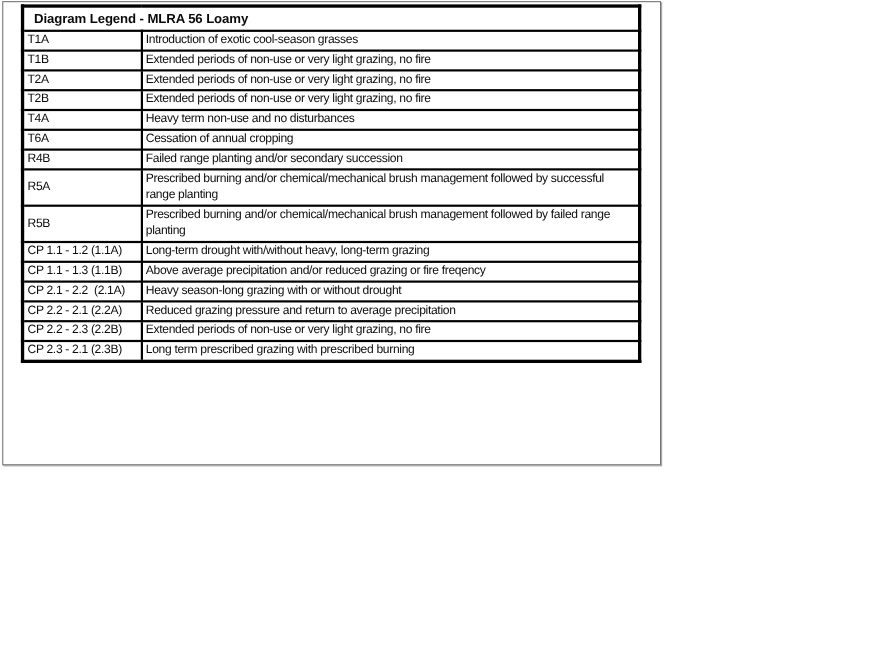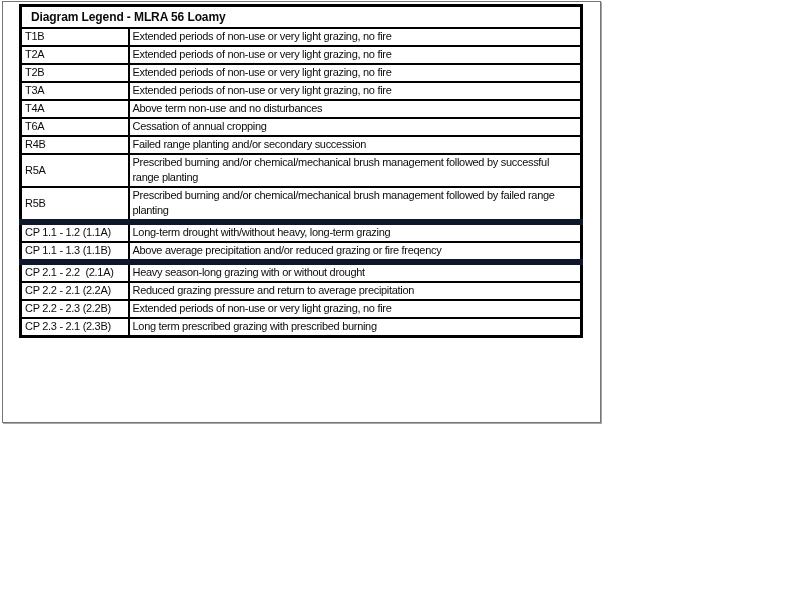--- a/index.html
+++ b/index.html
@@ -53,57 +53,57 @@
     line-height: 15px;
     letter-spacing: -0.3px;
     color: #0c0c0c;
     padding: 0 4px 1px 3px;
     vertical-align: middle;
     overflow: hidden;
   }
   .legend tr { height: 16px; }
   .legend tr.header-row { height: 18px; }
   .legend td.code-cell { white-space: pre; }
-  .legend tr.group-start td { border-top: 6px solid #0f172a; margin-left: 43px; }
+  .legend tr.group-start td { border-top: 1px solid #0f172a; margin-left: 43px; }
 </style>
 </head>
 <body>
 
 <div id="page">
   <div class="frame">
     <table class="legend">
       <colgroup>
         <col class="code-col">
         <col class="desc-col">
       </colgroup>
       <thead>
         <tr class="header-row">
           <th class="title-cell" colspan="2">Diagram Legend - MLRA 56 Loamy</th>
         </tr>
       </thead>
       <tbody>
           <tr>
+    <td class="code-cell">T1A</td>
+    <td class="desc-cell">Introduction of exotic cool-season grasses</td>
+  </tr>
+          <tr>
     <td class="code-cell">T1B</td>
     <td class="desc-cell">Extended periods of non-use or very light grazing, no fire</td>
   </tr>
           <tr>
     <td class="code-cell">T2A</td>
     <td class="desc-cell">Extended periods of non-use or very light grazing, no fire</td>
   </tr>
           <tr>
     <td class="code-cell">T2B</td>
     <td class="desc-cell">Extended periods of non-use or very light grazing, no fire</td>
   </tr>
           <tr>
-    <td class="code-cell">T3A</td>
-    <td class="desc-cell">Extended periods of non-use or very light grazing, no fire</td>
-  </tr>
-          <tr>
     <td class="code-cell">T4A</td>
-    <td class="desc-cell">Above term non-use and no disturbances</td>
+    <td class="desc-cell">Heavy term non-use and no disturbances</td>
   </tr>
           <tr>
     <td class="code-cell">T6A</td>
     <td class="desc-cell">Cessation of annual cropping</td>
   </tr>
           <tr>
     <td class="code-cell">R4B</td>
     <td class="desc-cell">Failed range planting and/or secondary succession</td>
   </tr>
           <tr>

